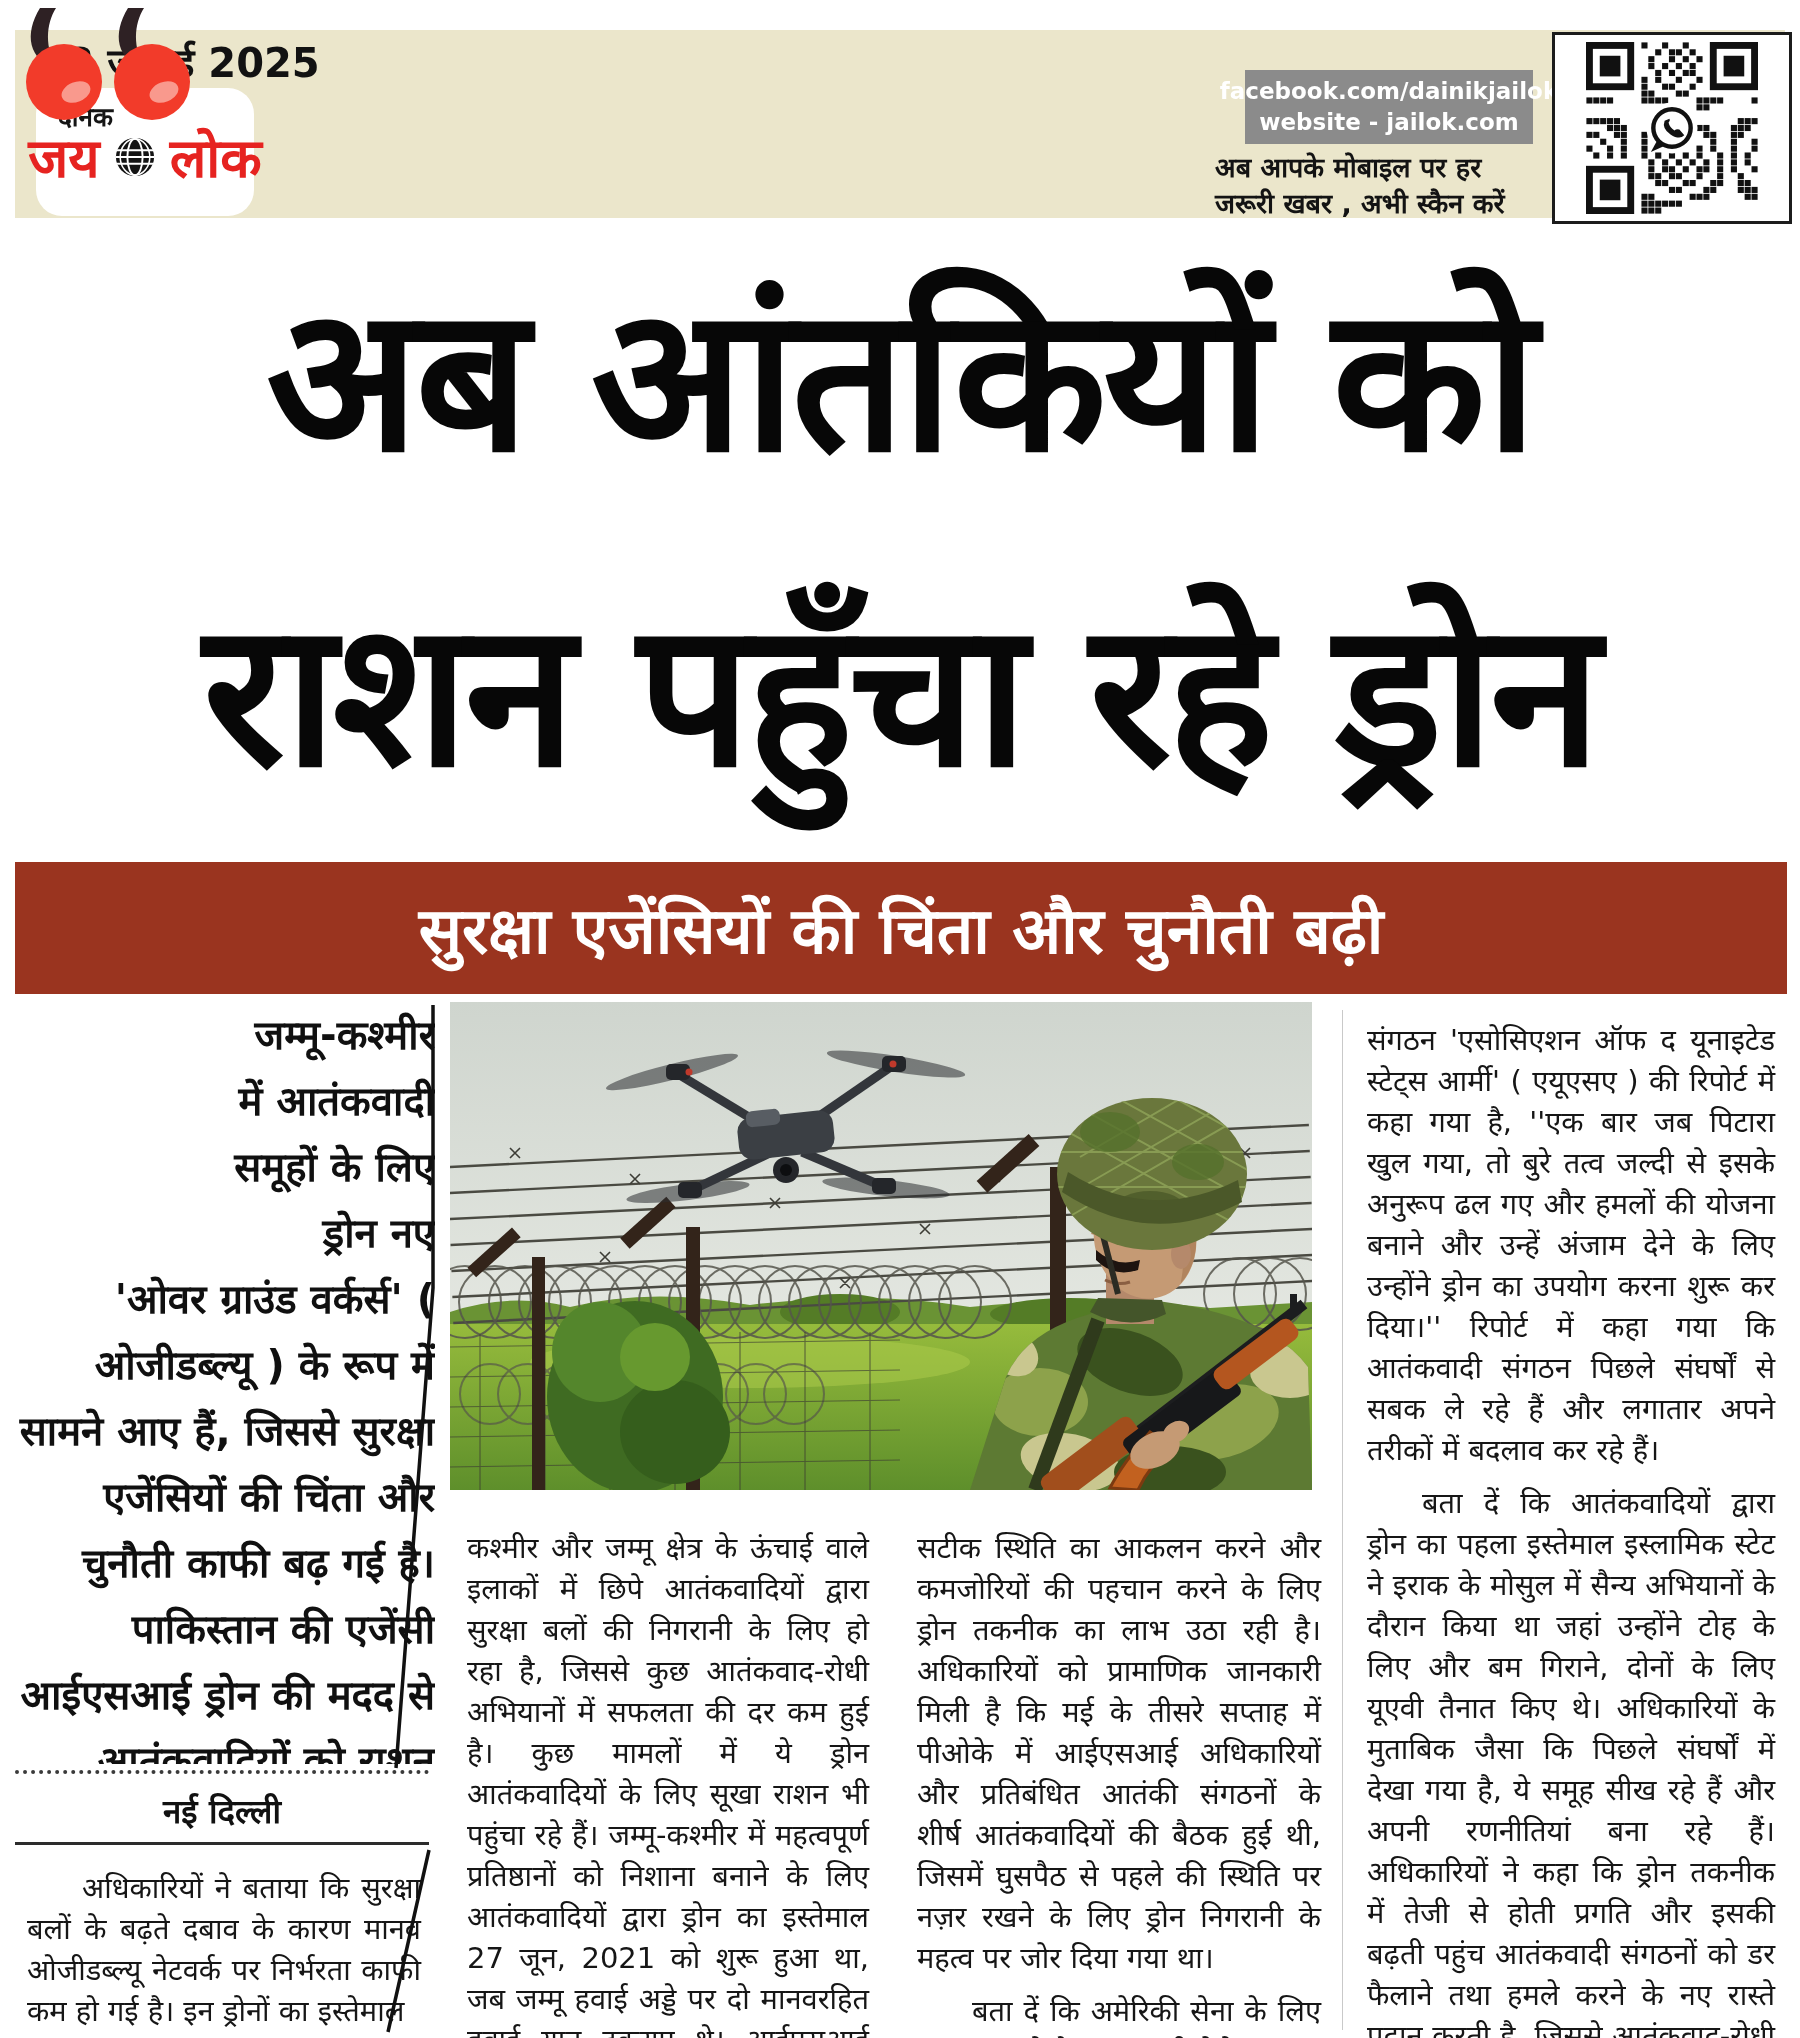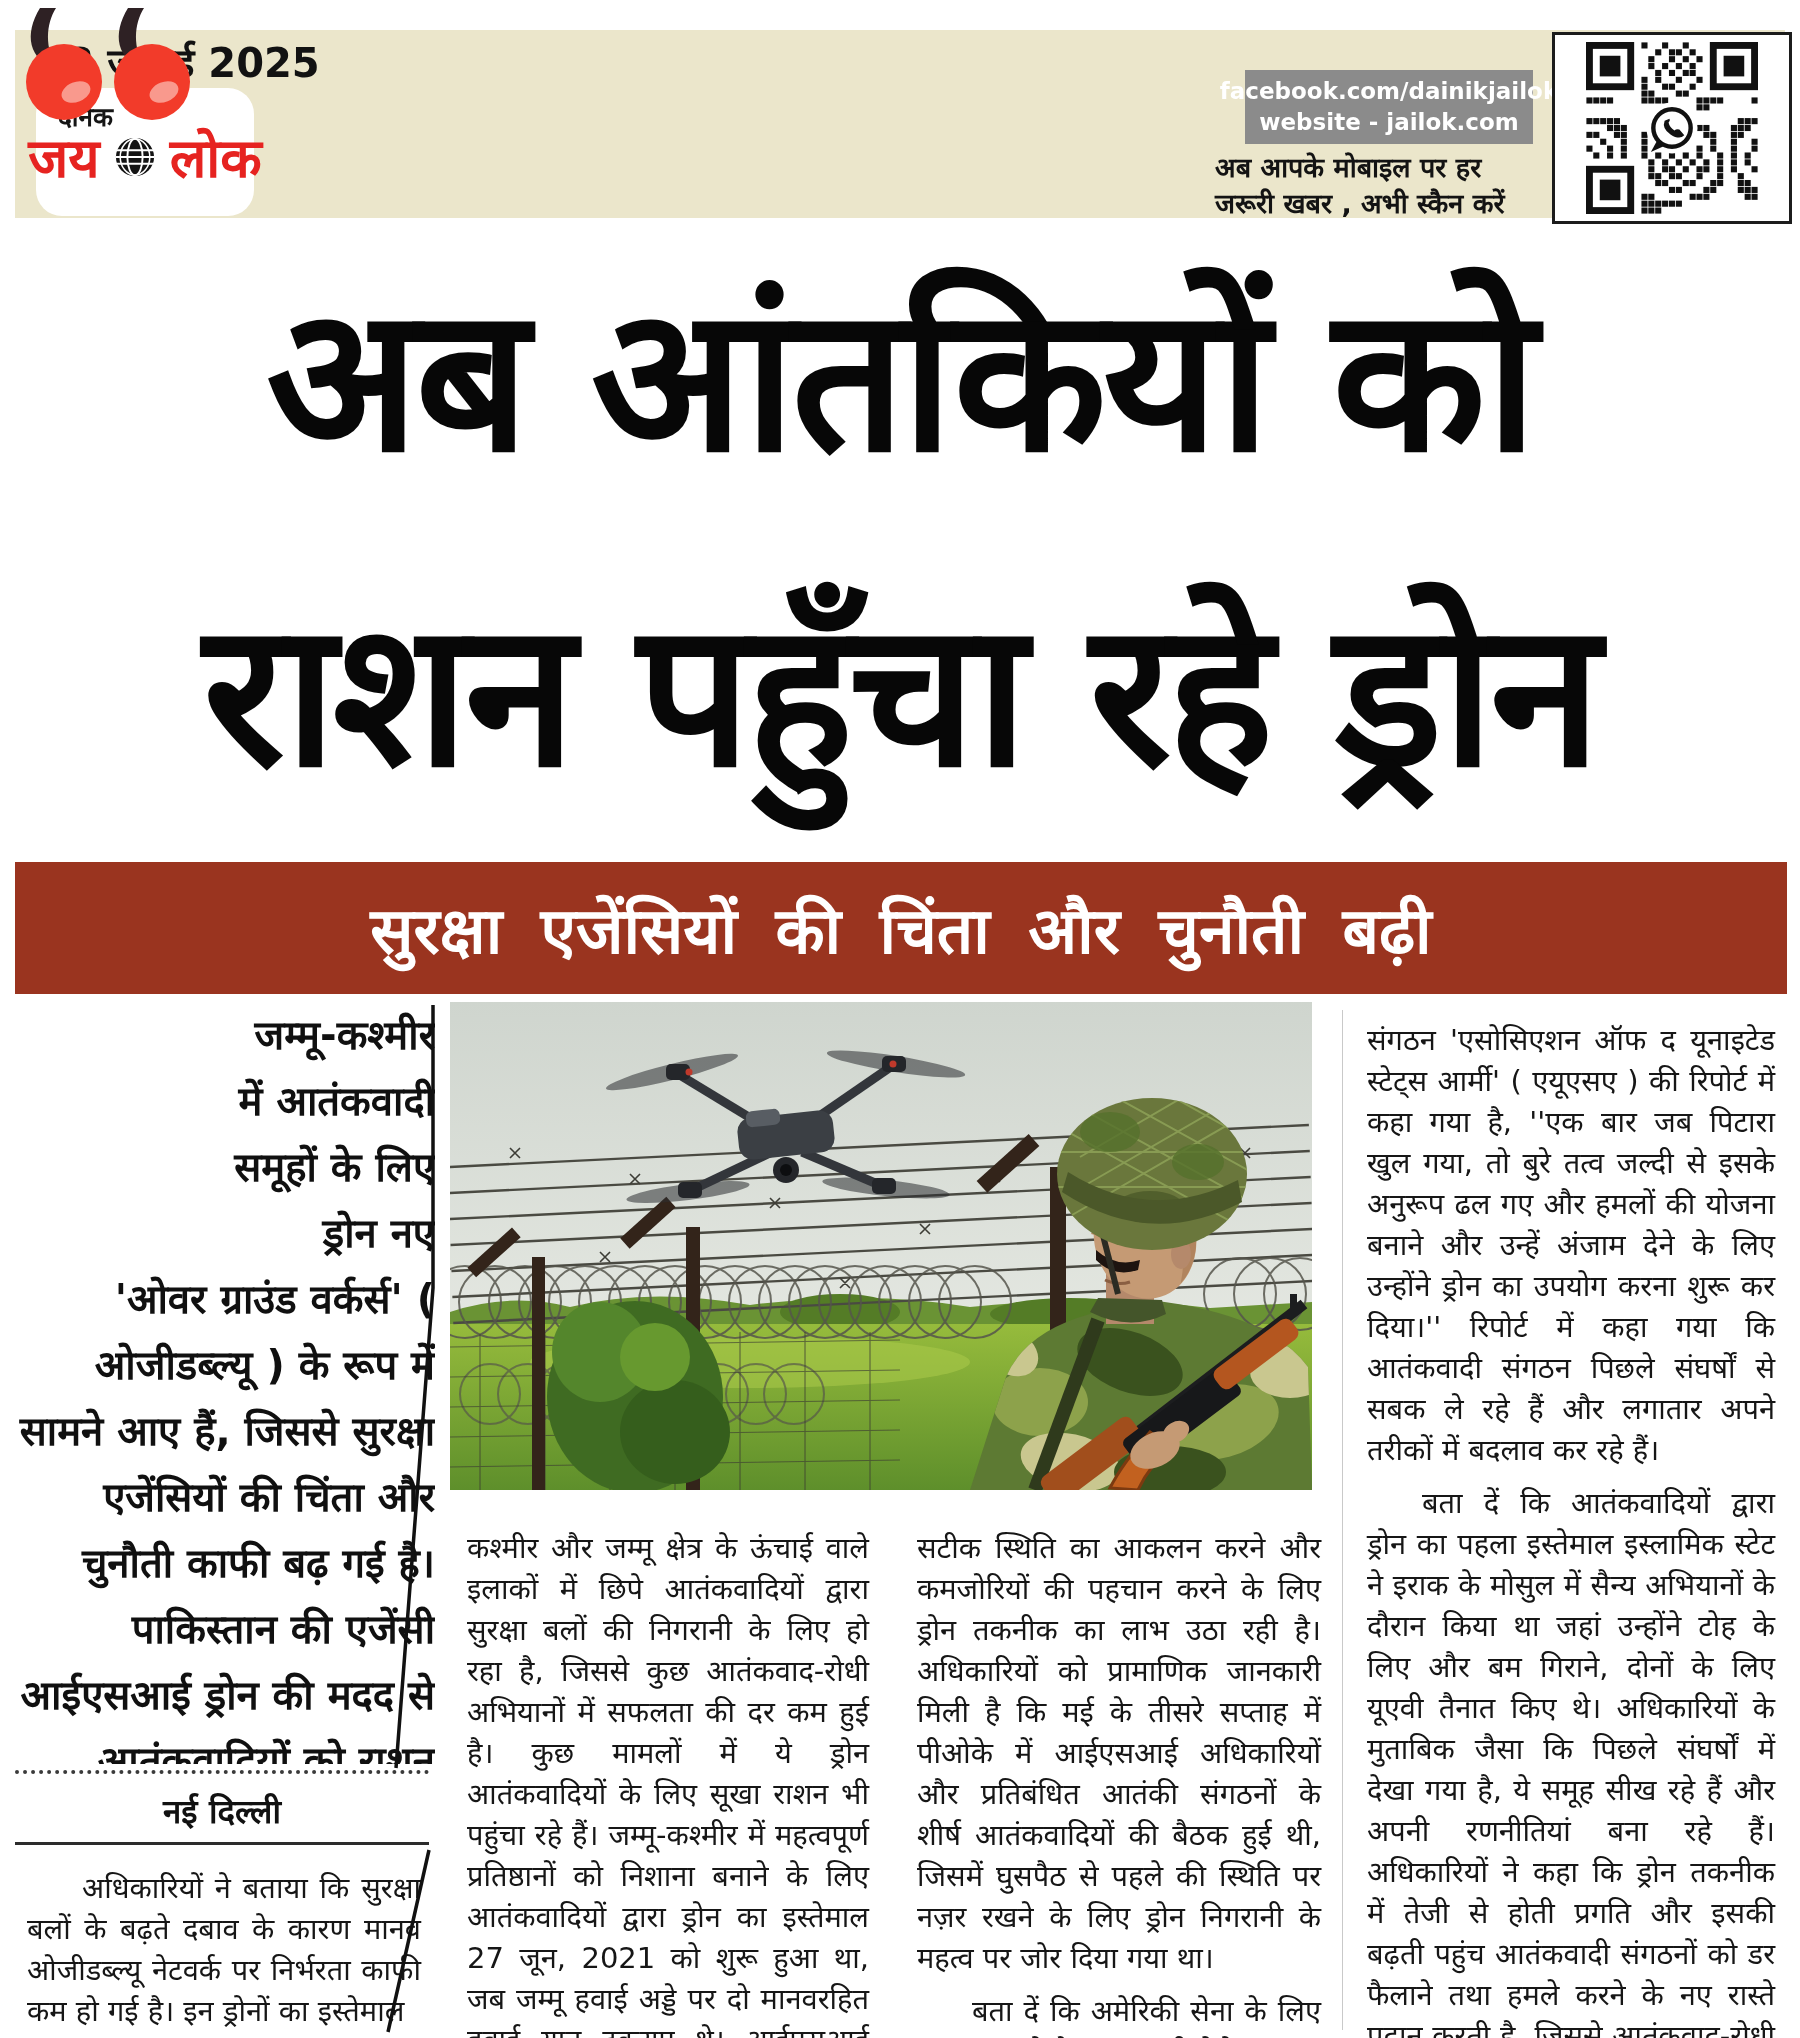--- a/index.html
+++ b/index.html
@@ -15,21 +15,21 @@
   .socialbox{position:absolute;left:1245px;top:70px;width:288px;height:74px;background:#8b8b8b;
              display:flex;flex-direction:column;align-items:center;justify-content:center;}
   .socialbox div{color:#ffffff;font-weight:700;font-size:23px;line-height:31px;}
   .scanline{position:absolute;left:1215px;width:330px;font-weight:800;font-size:27px;color:#131313;}
   .qrbox{position:absolute;left:1552px;top:32px;width:234px;height:186px;background:#ffffff;border:3px solid #1c1c1c;
          display:flex;align-items:center;justify-content:center;}
   
   .headline{position:absolute;left:0;top:222px;width:1800px;text-align:center;font-weight:800;color:#070707;
             font-size:200px;line-height:315px;letter-spacing:-0.02em;white-space:nowrap;}
   .banner{position:absolute;left:15px;top:862px;width:1772px;height:132px;background:#9a341f;
-          display:flex;align-items:center;justify-content:center;font-family:Liberation Mono, monospace;}
+          display:flex;align-items:center;justify-content:center;}
   .banner span{color:#ffffff;font-size:64px;font-weight:800;letter-spacing:0;}
   
   .quotecol{position:absolute;left:15px;top:1002px;width:420px;height:762px;overflow:hidden;
             font-size:40px;line-height:66px;font-weight:600;text-align:right;color:#101010;}
   .qicon{position:absolute;left:12px;top:4px;width:185px;height:125px;}
   .qfloat{float:left;width:205px;height:212px;}
   .dotrule{position:absolute;left:15px;top:1770px;width:414px;border-top:4px dotted #3a3a3a;}
   .dateline{position:absolute;left:15px;top:1788px;width:414px;text-align:center;font-size:33px;font-weight:800;color:#111;}
   .solidrule{position:absolute;left:15px;top:1842px;width:414px;border-top:3px solid #2c2c2c;}
   .col{position:absolute;text-align:justify;font-size:29px;line-height:41px;color:#161616;overflow:hidden;}

